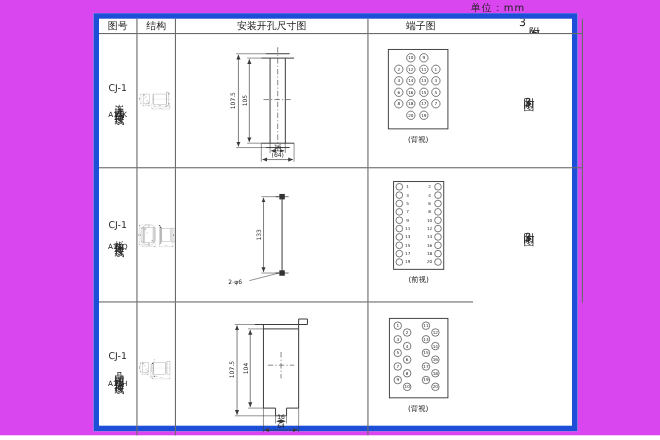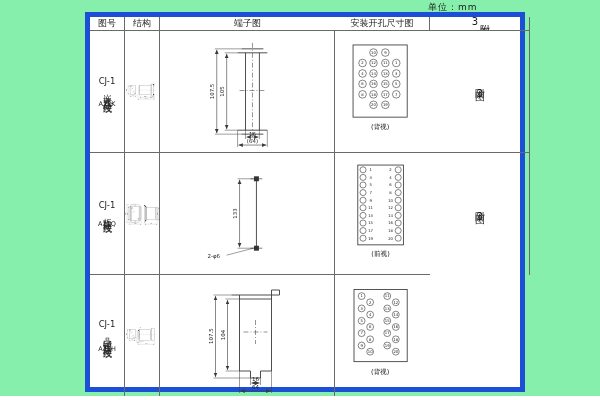--- a/index.html
+++ b/index.html
@@ -1,16 +1,16 @@
 <!DOCTYPE html>
 <html><head>
 <meta charset="utf-8">
 <style>
   html,body{margin:0;padding:0;background:#fff;}
-  .canvas{position:relative;width:600px;height:396px;background:#86efac;overflow:hidden;
+  .canvas{position:relative;width:600px;height:396px;background:#d946ef;overflow:hidden;
           font-family:"DejaVu Sans",sans-serif;color:#222;}
   .unit{position:absolute;left:428px;top:1px;font-size:9px;letter-spacing:1px;}
   .spec-table{position:absolute;left:85px;top:12px;width:440px;height:380px;
       display:grid;grid-template-columns:35px 35px 175px 95px 100px;
       grid-template-rows:14px 122px 122px 122px;
       border:5px solid #1d4ed8;box-sizing:border-box;background:#fff;}
   .cell{border-right:1px solid #6a6a6a;border-bottom:1px solid #6a6a6a;
         box-sizing:border-box;display:flex;align-items:center;justify-content:center;
         overflow:hidden;position:relative;}
   .cell.lastcol{border-right:none;}
@@ -44,22 +44,22 @@
       </marker>
     </defs>
   </svg>
 
   <div class="unit">单位：mm</div>
 
   <div class="spec-table">
 
     <div class="cell head">图号</div>
     <div class="cell head">结构</div>
+    <div class="cell head">安装开孔尺寸图</div>
     <div class="cell head lastcol">端子图</div>
-    <div class="cell head">安装开孔尺寸图</div>
 
     <div class="cell">
       <span class="vtext figtext">附图3</span>
     </div>
     <div class="cell structcell">
       <span class="model">CJ-1</span>
       <span class="vtext">嵌入式后接线</span>
       <span class="code">A11K</span>
     </div>
     <div class="cell">

